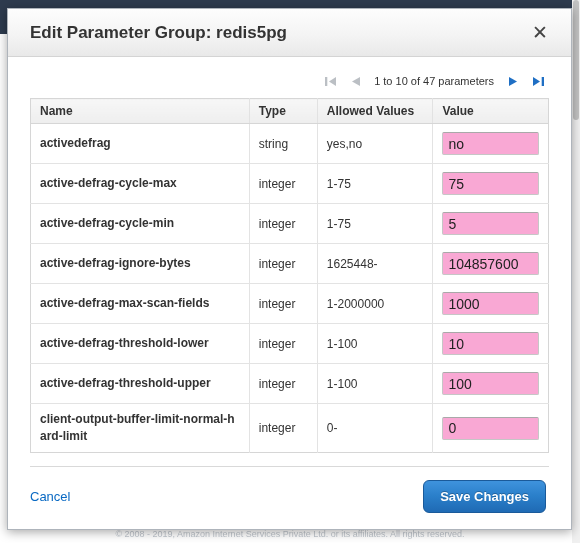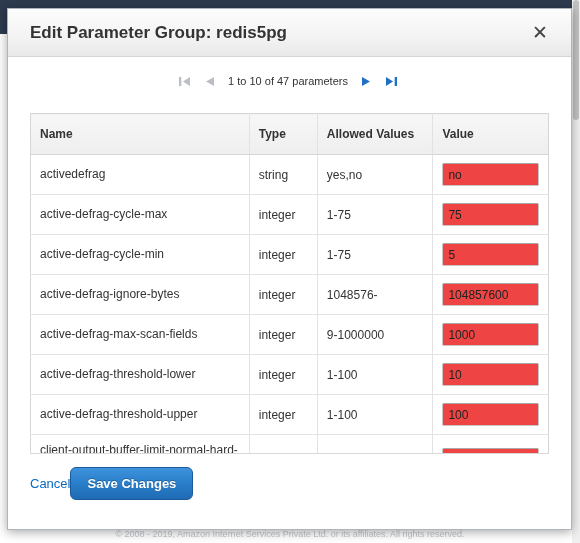--- a/index.html
+++ b/index.html
@@ -125,24 +125,24 @@
     flex: 1;
     padding: 14px 22px 0 22px;
     box-sizing: border-box;
     overflow: hidden;
   }
 
   
   #pagination {
     display: flex;
     align-items: center;
-    justify-content: center;
+    justify-content: flex-end;
     gap: 9px;
     height: 20px;
-    margin-bottom: 22px;
+    margin-bottom: 7px;
     padding-right: 3px;
   }
   #pagination .pg-label {
     font-size: 11px;
     color: #333;
     white-space: nowrap;
     padding: 0 2px;
   }
   .pg-btn {
     display: inline-flex;
@@ -166,66 +166,66 @@
     font-size: 12px;
     color: #333;
   }
   #param-table th {
     background: linear-gradient(to bottom, #f7f7f7, #eeeeee);
     border-bottom: 1px solid #d6d6d6;
     text-align: left;
     font-weight: bold;
     font-size: 12px;
     color: #333;
-    padding: 13px 9px;
+    padding: 5px 9px;
     height: 20px;
     box-sizing: border-box;
   }
   #param-table th.col-name  { width: 212px; }
   #param-table th.col-type  { width: 66px;  border-left: 1px solid #e2e2e2; }
   #param-table th.col-allow { width: 112px; border-left: 1px solid #e2e2e2;}
   #param-table th.col-value { width: 112px; border-left: 1px solid #e2e2e2;}
 
   #param-table td {
     border-top: 1px solid #e3e3e3;
     padding: 6px 9px;
     vertical-align: middle;
     height: 40px;
     box-sizing: border-box;
     background: #ffffff;
   }
   #param-table td.c-type,
   #param-table td.c-allow,
   #param-table td.c-value { border-left: 1px solid #e3e3e3; }
-  #param-table td.c-name { word-break: break-all; line-height: 1.45; }
+  #param-table td.c-name { word-break: break-all; line-height: 1.45; font-weight: bold; }
   #param-table tr.two-line td { height: 49px; }
 
   .val-input {
     width: 100%;
     box-sizing: border-box;
     height: 23px;
     border: 1px solid #c6c6c6;
     border-top-color: #a9a9a9;
     border-radius: 2px;
     padding: 2px 5px;
     font-family: "Liberation Sans", sans-serif;
-    font-size: 12px;
+    font-size: 14px;
     color: #222;
-    background: #ef4444;
+    background: #f9a8d4;
     outline: none;
   }
 
   
   #modal-footer {
     border-top: 1px solid #d9d9d9;
     margin: 0 22px;
-    padding: 13px 3px 29px 0;
-    display: flex;
-    align-items: center;
-    justify-content: flex-start;
+    padding: 13px 3px 16px 0;
+    display: flex;
+    align-items: center;
+    justify-content: space-between;
   }
   #cancel-link {
     font-size: 13px;
     color: #0969c3;
     cursor: pointer;
     text-decoration: none;
   }
   #save-changes-button {
     font-family: "Liberation Sans", sans-serif;
     font-size: 13px;
@@ -317,27 +317,27 @@
           </tr>
           <tr>
             <td class="c-name">active-defrag-cycle-min</td>
             <td class="c-type">integer</td>
             <td class="c-allow">1-75</td>
             <td class="c-value"><input type="text" class="val-input" value="5" style=""></td>
           </tr>
           <tr>
             <td class="c-name">active-defrag-ignore-bytes</td>
             <td class="c-type">integer</td>
-            <td class="c-allow">1048576-</td>
+            <td class="c-allow">1625448-</td>
             <td class="c-value"><input type="text" class="val-input" value="104857600" style=""></td>
           </tr>
           <tr>
             <td class="c-name">active-defrag-max-scan-fields</td>
             <td class="c-type">integer</td>
-            <td class="c-allow">9-1000000</td>
+            <td class="c-allow">1-2000000</td>
             <td class="c-value"><input type="text" class="val-input" value="1000" style=""></td>
           </tr>
           <tr>
             <td class="c-name">active-defrag-threshold-lower</td>
             <td class="c-type">integer</td>
             <td class="c-allow">1-100</td>
             <td class="c-value"><input type="text" class="val-input" value="10" style=""></td>
           </tr>
           <tr>
             <td class="c-name">active-defrag-threshold-upper</td>

